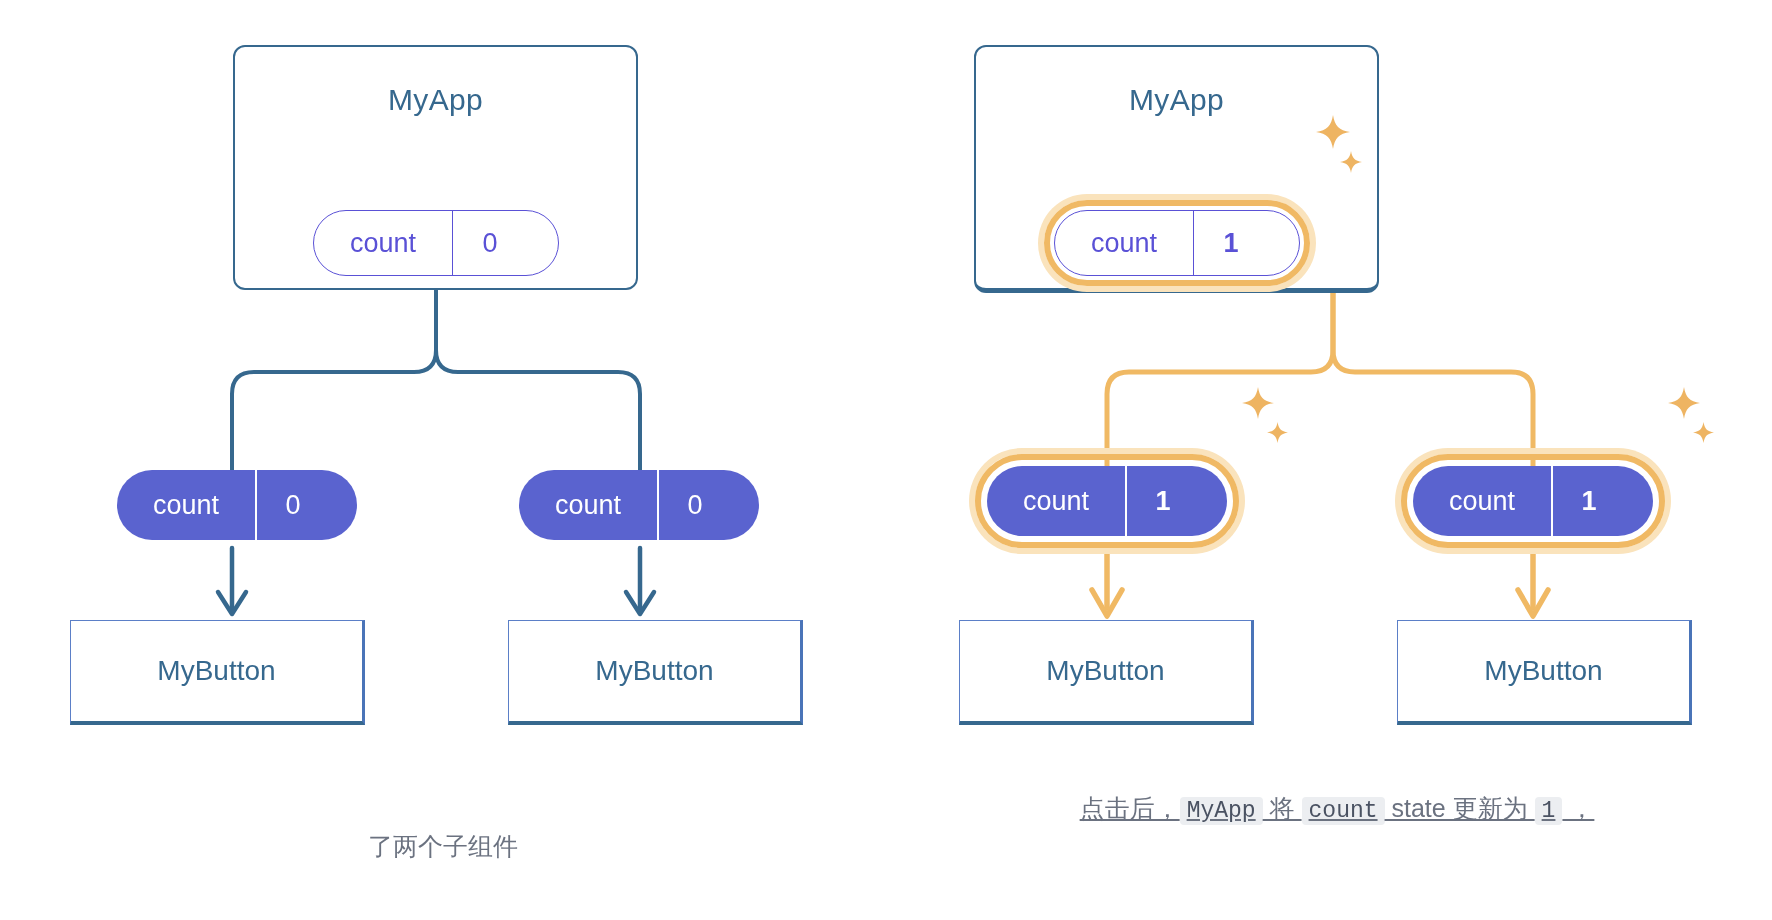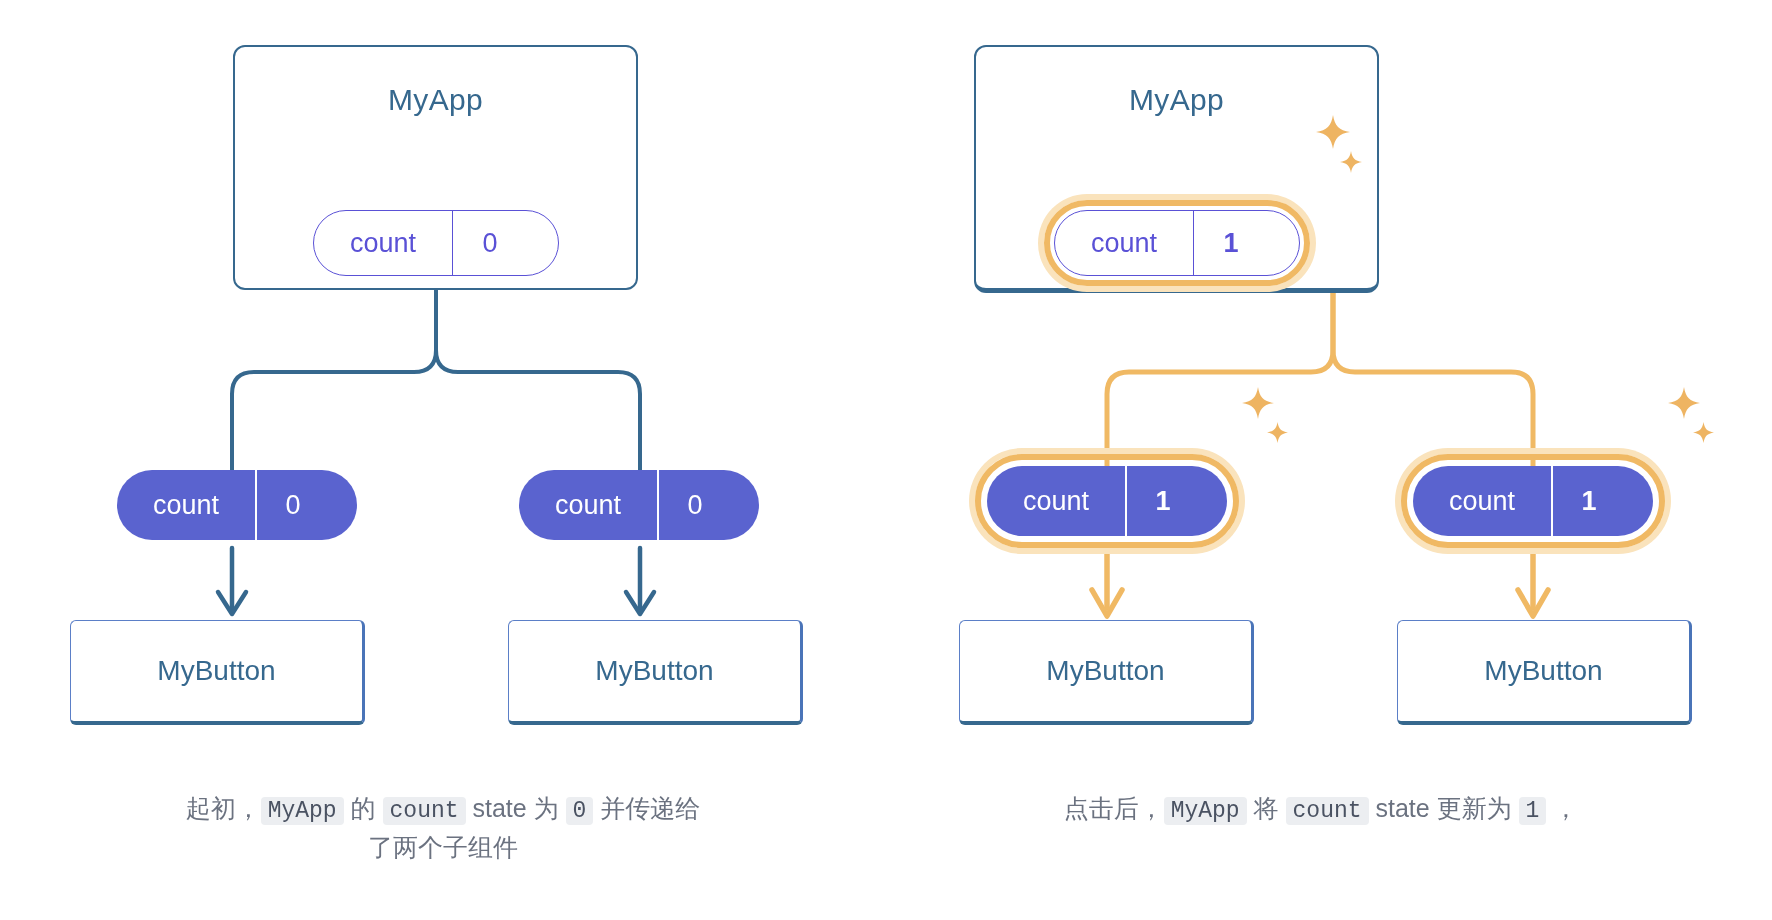--- a/index.html
+++ b/index.html
@@ -132,40 +132,40 @@
   }
 
   
   .btn-box {
     position: absolute;
     box-sizing: border-box;
     background: #ffffff;
     border: 1.8px solid #5b7fc7;
     border-bottom: 4px solid #36688e;
     border-right: 3px solid #4a74b8;
-    border-radius: 6px;
+    border-radius: 0;
     display: flex;
     align-items: center;
     justify-content: center;
     color: #36688e;
     font-size: 28px;
   }
 
   
   .caption {
     position: absolute;
     top: 790px;
     width: 760px;
     text-align: center;
     color: #6b7280;
     font-size: 25px;
     line-height: 1.5;
   }
   .panel.left  .caption { left: 63px;  }
-  .panel.right .caption { left: 55px;  }
+  .panel.right .caption { left: 71px; text-decoration: underline;  }
 
   .caption code {
     font-family: "Liberation Mono", "DejaVu Sans Mono", monospace;
     background: #eceef1;
     color: #4a5262;
     border-radius: 4px;
     padding: 1px 7px;
     font-size: 23px;
   }
 </style>
@@ -202,23 +202,20 @@
 
     <div class="pill-filled" style="left:519px; top:470px; width:240px;">
       <div class="p-key">count</div>
       <div class="p-val">0</div>
     </div>
 
     <div class="btn-box" style="left:70px; top:620px; width:295px; height:105px;">MyButton</div>
     <div class="btn-box" style="left:508px; top:620px; width:295px; height:105px;">MyButton</div>
 
     <div class="caption">
-      <span>
-        <span>起初，</span><code>MyApp</code><span> 的 </span><code>count</code><span> state 为 </span><code>0</code><span> 并传递给</span>
-      </span>
       <br>
       <span>了两个子组件</span>
     </div>
   </div>
 
   <div class="panel right">
 
     <svg class="wires" viewBox="0 0 886 920" xmlns="http://www.w3.org/2000/svg">
       <path d="M 447 292 L 447 350 Q 447 372 425 372 L 243 372 Q 221 372 221 394 L 221 466" fill="none" stroke="#f0b964" stroke-width="5" stroke-linecap="round"></path>
       <path d="M 447 292 L 447 350 Q 447 372 469 372 L 625 372 Q 647 372 647 394 L 647 466" fill="none" stroke="#f0b964" stroke-width="5" stroke-linecap="round"></path>

